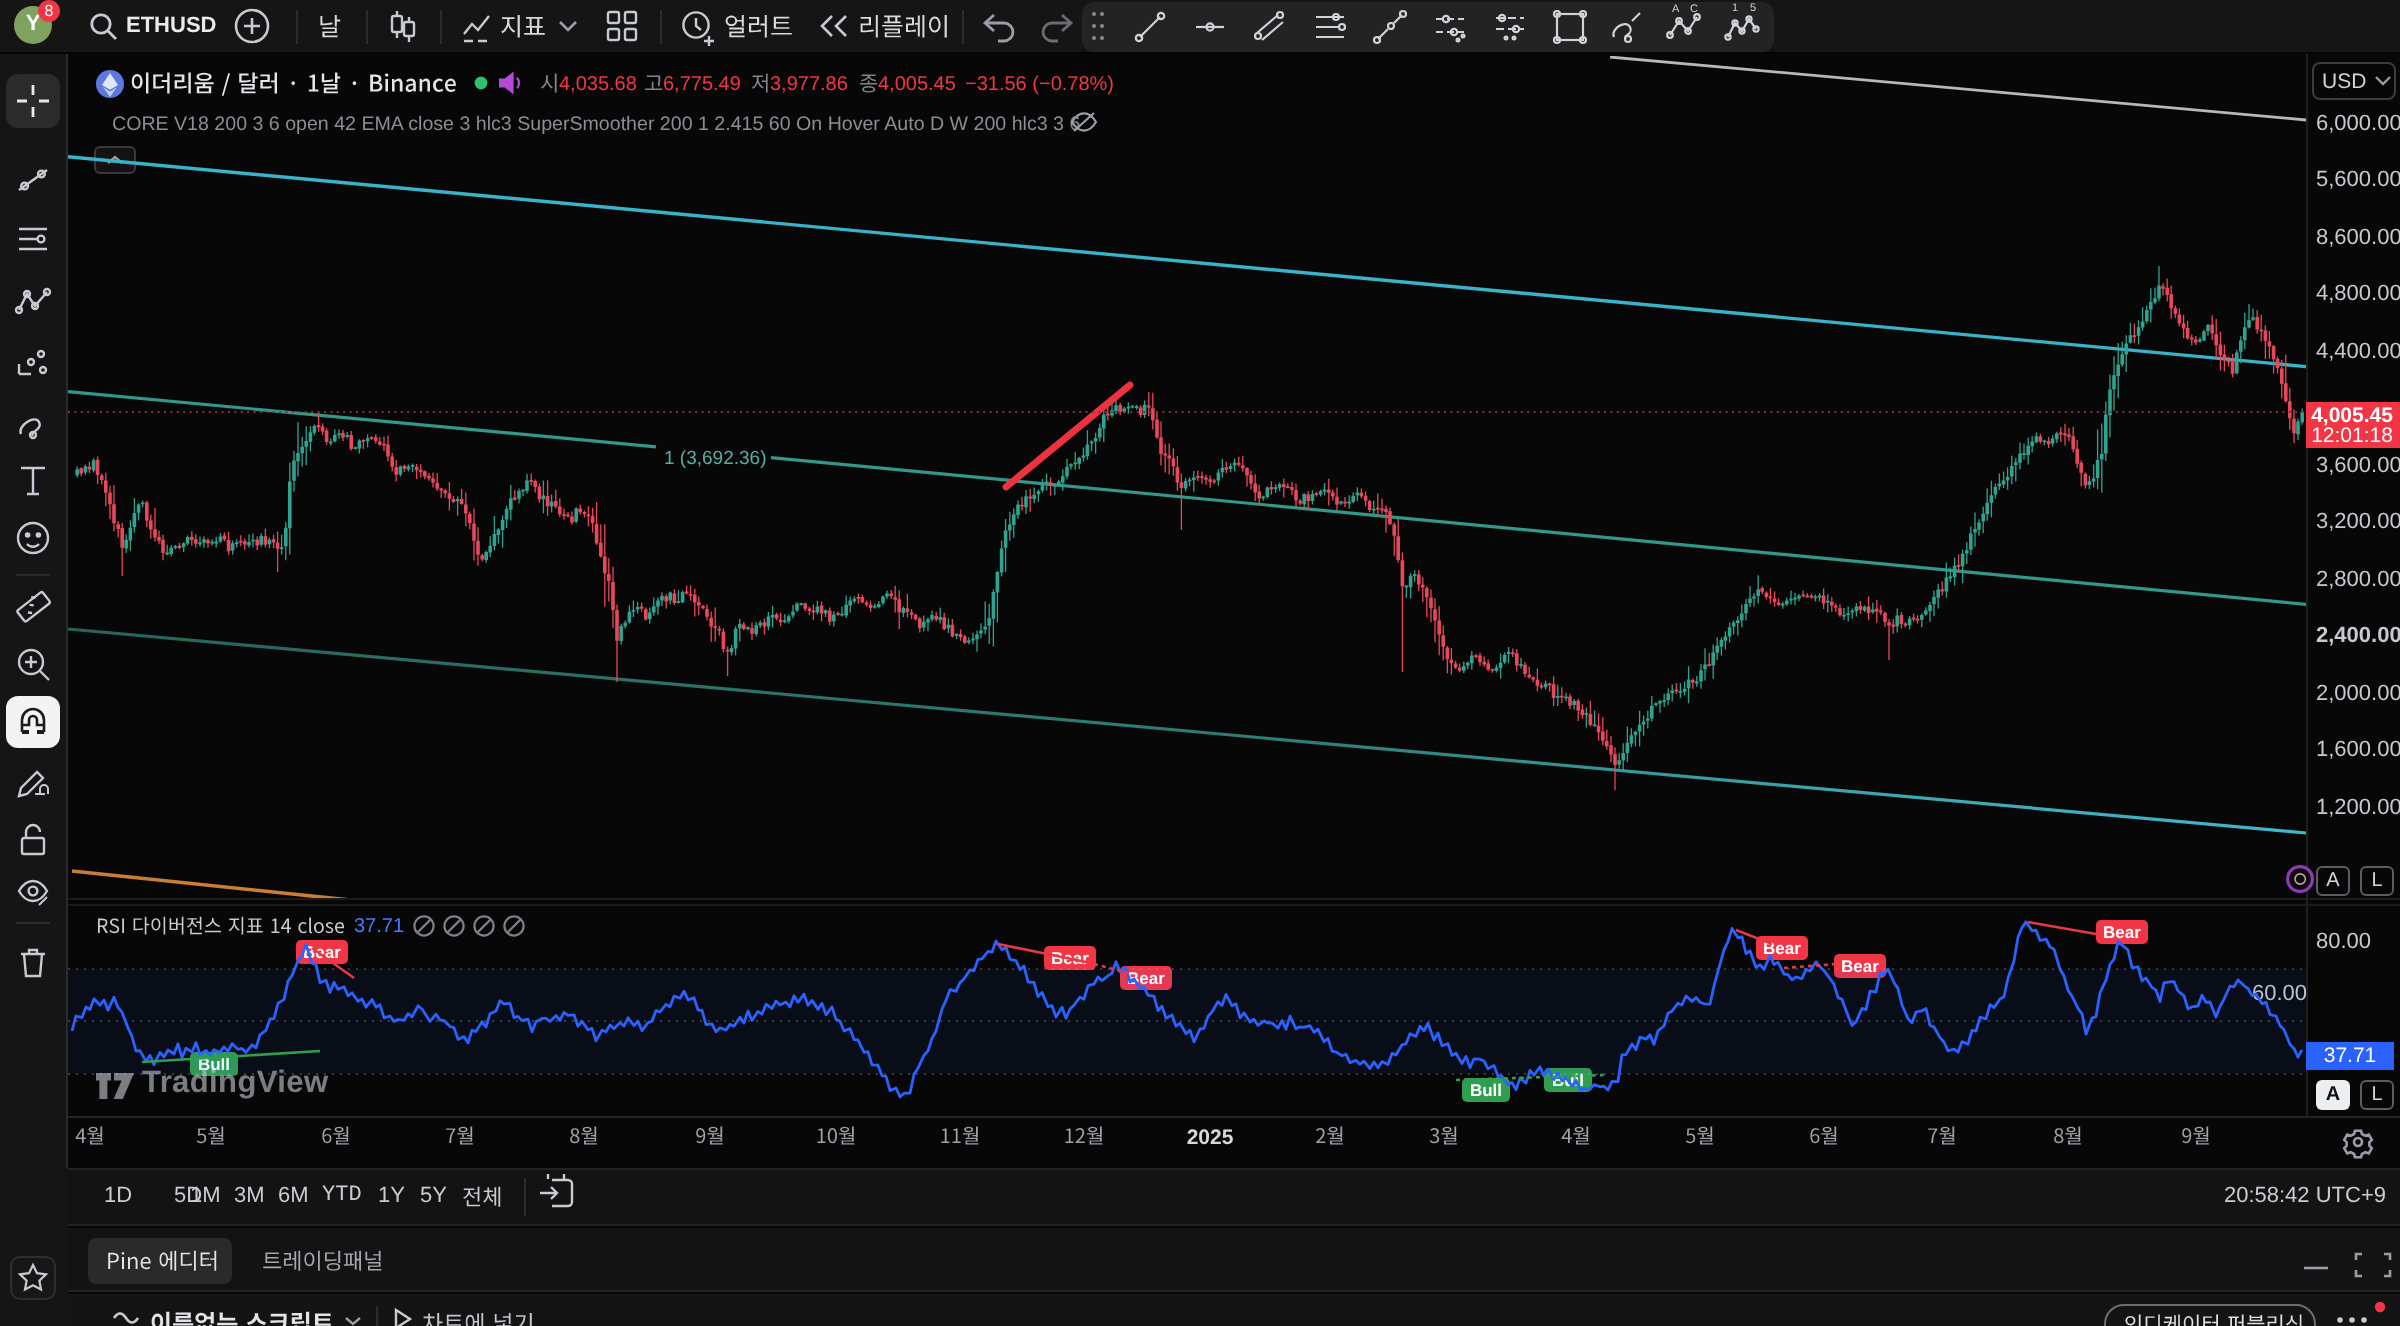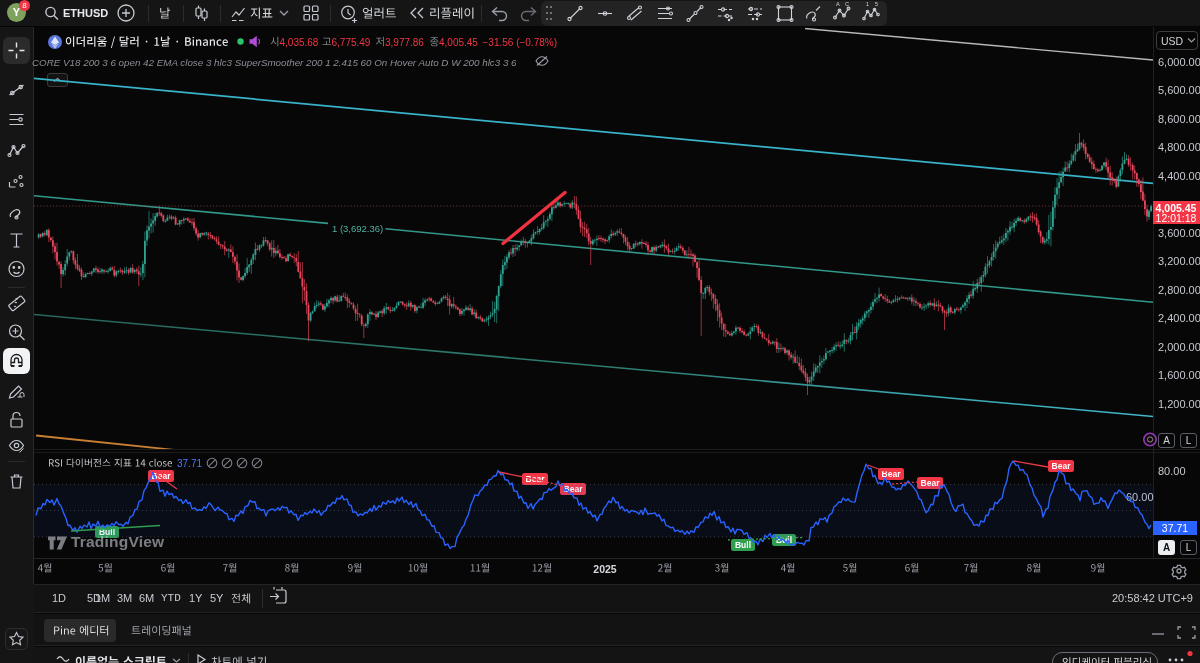--- a/index.html
+++ b/index.html
@@ -23,36 +23,36 @@
     <div class="lbl" style="left:63px;top:7px;font-size:11px;color:#e8eaed;font-weight:bold">ETHUSD</div>
     <div class="abs" style="left:541px;top:1px;width:346px;height:25px;background:#232323;border-radius:6px"></div>
     <div class="abs" style="left:3px;top:37px;width:27px;height:27px;background:#2b2b2b;border-radius:6px"></div>
     <div class="abs" style="left:3px;top:348px;width:27px;height:26px;background:#f2f3f5;border-radius:6px"></div>
     <div class="abs" style="left:5px;top:628px;width:23px;height:22px;background:#171717;border:1px solid #2e2e2e;border-radius:5px"></div>
     <div class="lbl" style="left:279.5px;top:37px;font-size:10px;color:#f23645;">4,035.68</div>
     <div class="lbl" style="left:331.5px;top:37px;font-size:10px;color:#f23645;">6,775.49</div>
     <div class="lbl" style="left:385px;top:37px;font-size:10px;color:#f23645;">3,977.86</div>
     <div class="lbl" style="left:439px;top:37px;font-size:10px;color:#f23645;">4,005.45</div>
     <div class="lbl" style="left:482.5px;top:37px;font-size:10px;color:#f23645;">−31.56 (−0.78%)</div>
-    <div class="lbl" style="left:32px;top:56.5px;font-size:9.8px;color:#8b8e96;font-style:italic;">CORE V18 200 3 6 open 42 EMA close 3 hlc3 SuperSmoother 200 1 2.415 60 On Hover Auto D W 200 hlc3 3 6</div>
+    <div class="lbl" style="left:56px;top:56.5px;font-size:9.8px;color:#8b8e96;">CORE V18 200 3 6 open 42 EMA close 3 hlc3 SuperSmoother 200 1 2.415 60 On Hover Auto D W 200 hlc3 3 6</div>
     <div class="abs" style="left:47px;top:73px;width:21px;height:14px;background:#131313;border:1px solid #3a3a3a;border-radius:3px"></div>
     <div class="lbl" style="left:1158px;top:433px;width:17px;height:15px;border:1px solid #5a5d66;border-radius:3px;color:#d2d4d9;font-size:10px;text-align:center;line-height:14px">A</div>
     <div class="lbl" style="left:1180px;top:433px;width:17px;height:15px;border:1px solid #5a5d66;border-radius:3px;color:#d2d4d9;font-size:10px;text-align:center;line-height:14px">L</div>
     <div class="lbl" style="left:1157px;top:30px;font-size:10.5px;color:#0c0c0c;"></div>
     <div class="abs" style="left:1156px;top:31px;width:42px;height:19px;border:1px solid #3c3c3c;border-radius:4px"></div>
     <div class="lbl" style="left:1161px;top:35px;font-size:10.5px;color:#d2d4d9;">USD</div>
     <div class="lbl" style="left:1158px;top:55.5px;font-size:11px;color:#c6c9cf;">6,000.00</div>
     <div class="lbl" style="left:1158px;top:84.0px;font-size:11px;color:#c6c9cf;">5,600.00</div>
     <div class="lbl" style="left:1158px;top:112.5px;font-size:11px;color:#c6c9cf;">8,600.00</div>
     <div class="lbl" style="left:1158px;top:141.0px;font-size:11px;color:#c6c9cf;">4,800.00</div>
     <div class="lbl" style="left:1158px;top:169.5px;font-size:11px;color:#c6c9cf;">4,400.00</div>
     <div class="lbl" style="left:1158px;top:226.5px;font-size:11px;color:#c6c9cf;">3,600.00</div>
     <div class="lbl" style="left:1158px;top:255.0px;font-size:11px;color:#c6c9cf;">3,200.00</div>
     <div class="lbl" style="left:1158px;top:283.5px;font-size:11px;color:#c6c9cf;">2,800.00</div>
-    <div class="lbl" style="left:1158px;top:312.0px;font-size:11px;color:#c6c9cf;">2,400.00</div>
+    <div class="lbl" style="left:1158px;top:312.0px;font-size:11px;color:#c6c9cf;font-weight:bold;">2,400.00</div>
     <div class="lbl" style="left:1158px;top:340.5px;font-size:11px;color:#c6c9cf;">2,000.00</div>
     <div class="lbl" style="left:1158px;top:369.0px;font-size:11px;color:#c6c9cf;">1,600.00</div>
     <div class="lbl" style="left:1158px;top:397.5px;font-size:11px;color:#c6c9cf;">1,200.00</div>
     <div class="abs" style="left:1153px;top:200.5px;width:47px;height:23px;background:#f23645"></div>
     <div class="lbl" style="left:1176px;top:201.5px;font-size:10.5px;color:#fff;transform:translateX(-50%);font-weight:bold">4,005.45</div>
     <div class="lbl" style="left:1176px;top:212px;font-size:10.5px;color:#fff;transform:translateX(-50%);">12:01:18</div>
     <div class="lbl" style="left:148.0px;top:470px;width:26px;height:12px;background:#f23645;border-radius:2.5px;color:#fff;font-size:8.5px;font-weight:bold;text-align:center;line-height:12px">Bear</div>
     <div class="lbl" style="left:522.0px;top:473px;width:26px;height:12px;background:#f23645;border-radius:2.5px;color:#fff;font-size:8.5px;font-weight:bold;text-align:center;line-height:12px">Bear</div>
     <div class="lbl" style="left:560.0px;top:482.5px;width:26px;height:12px;background:#f23645;border-radius:2.5px;color:#fff;font-size:8.5px;font-weight:bold;text-align:center;line-height:12px">Bear</div>
     <div class="lbl" style="left:878.0px;top:467.5px;width:26px;height:12px;background:#f23645;border-radius:2.5px;color:#fff;font-size:8.5px;font-weight:bold;text-align:center;line-height:12px">Bear</div>

